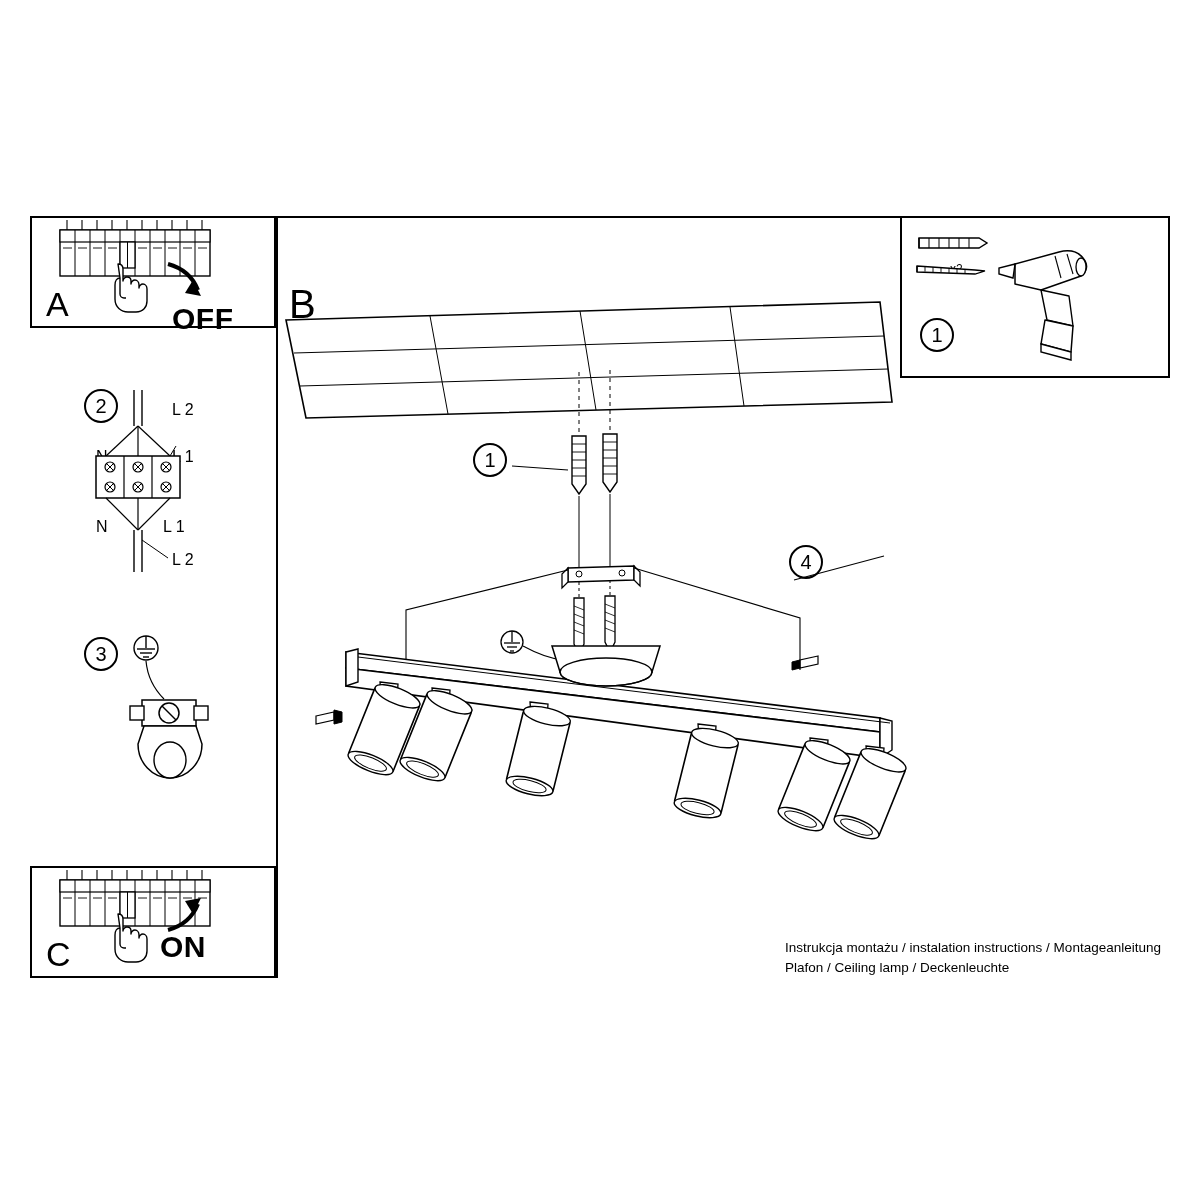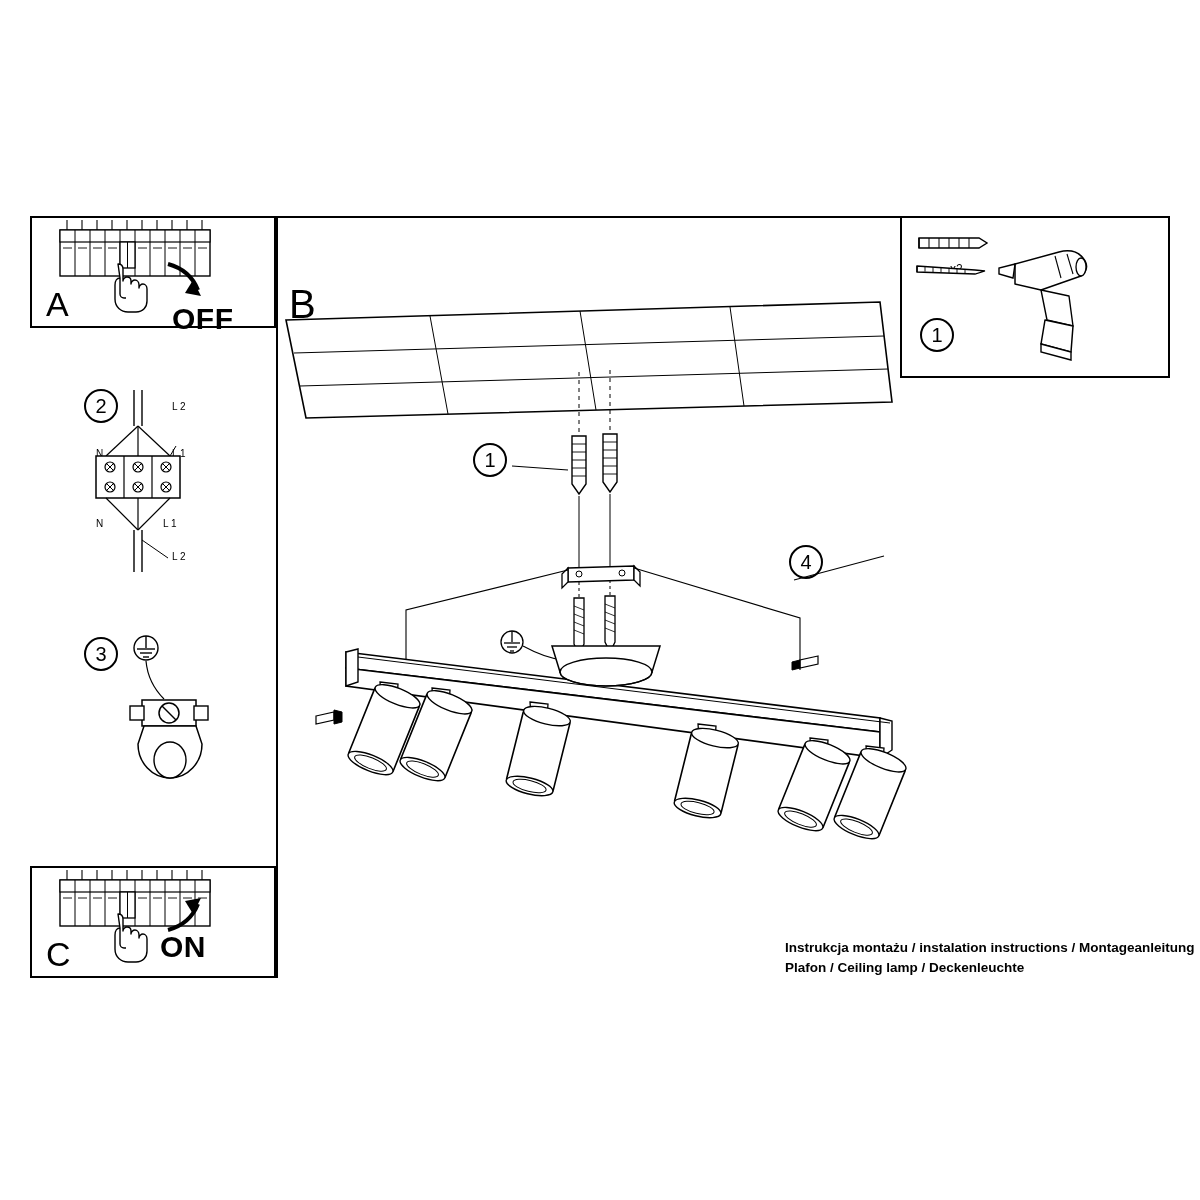--- a/index.html
+++ b/index.html
@@ -13,22 +13,22 @@
   #box-a{left:30px;  top:216px; width:246px; height:112px;}
   #box-c{left:30px;  top:866px; width:246px; height:112px;}
   #box-tool{left:900px; top:216px; width:270px; height:162px;}
   #box-main{left:276px; top:216px; width:894px; height:762px;border-left:2px solid #000;border-top:2px solid #000;border-right:none;border-bottom:none;}
 
   .letter{position:absolute;font-size:34px;font-weight:400;font-family:"Liberation Sans",sans-serif;}
   .bigword{position:absolute;font-size:30px;font-weight:700;letter-spacing:.5px;}
   .tiny{position:absolute;font-size:12px;}
   .num-circle{position:absolute;width:34px;height:34px;border:2px solid #000;border-radius:50%;
               display:flex;align-items:center;justify-content:center;font-size:20px;box-sizing:border-box;background:#fff;}
-  .label-sm{position:absolute;font-size:10px;}
-  .footer{position:absolute;font-size:13.5px;line-height:22px;font-weight:bold;}
+  .label-sm{position:absolute;font-size:16px;}
+  .footer{position:absolute;font-size:13.5px;line-height:22px;}
 </style>
 </head>
 <body>
 
 <div class="sheet">
 
   <div class="box" id="box-a"></div>
   <div class="letter" style="left:46px;top:285px;">A</div>
   <div class="bigword" style="left:172px;top:278px;margin-top:24px;">OFF</div>
 

